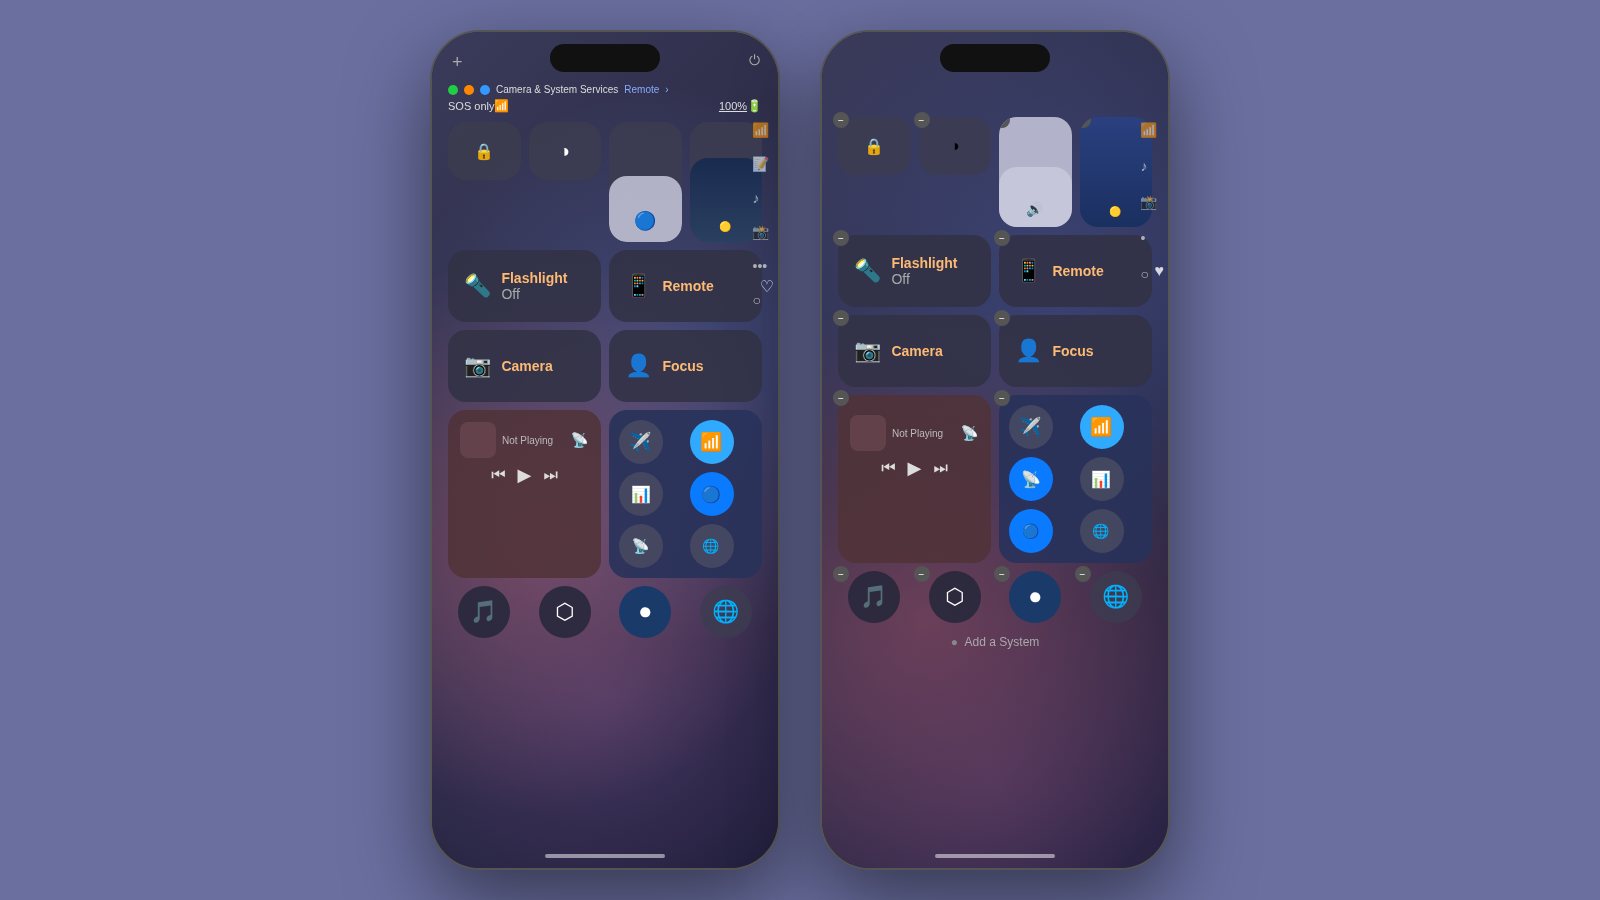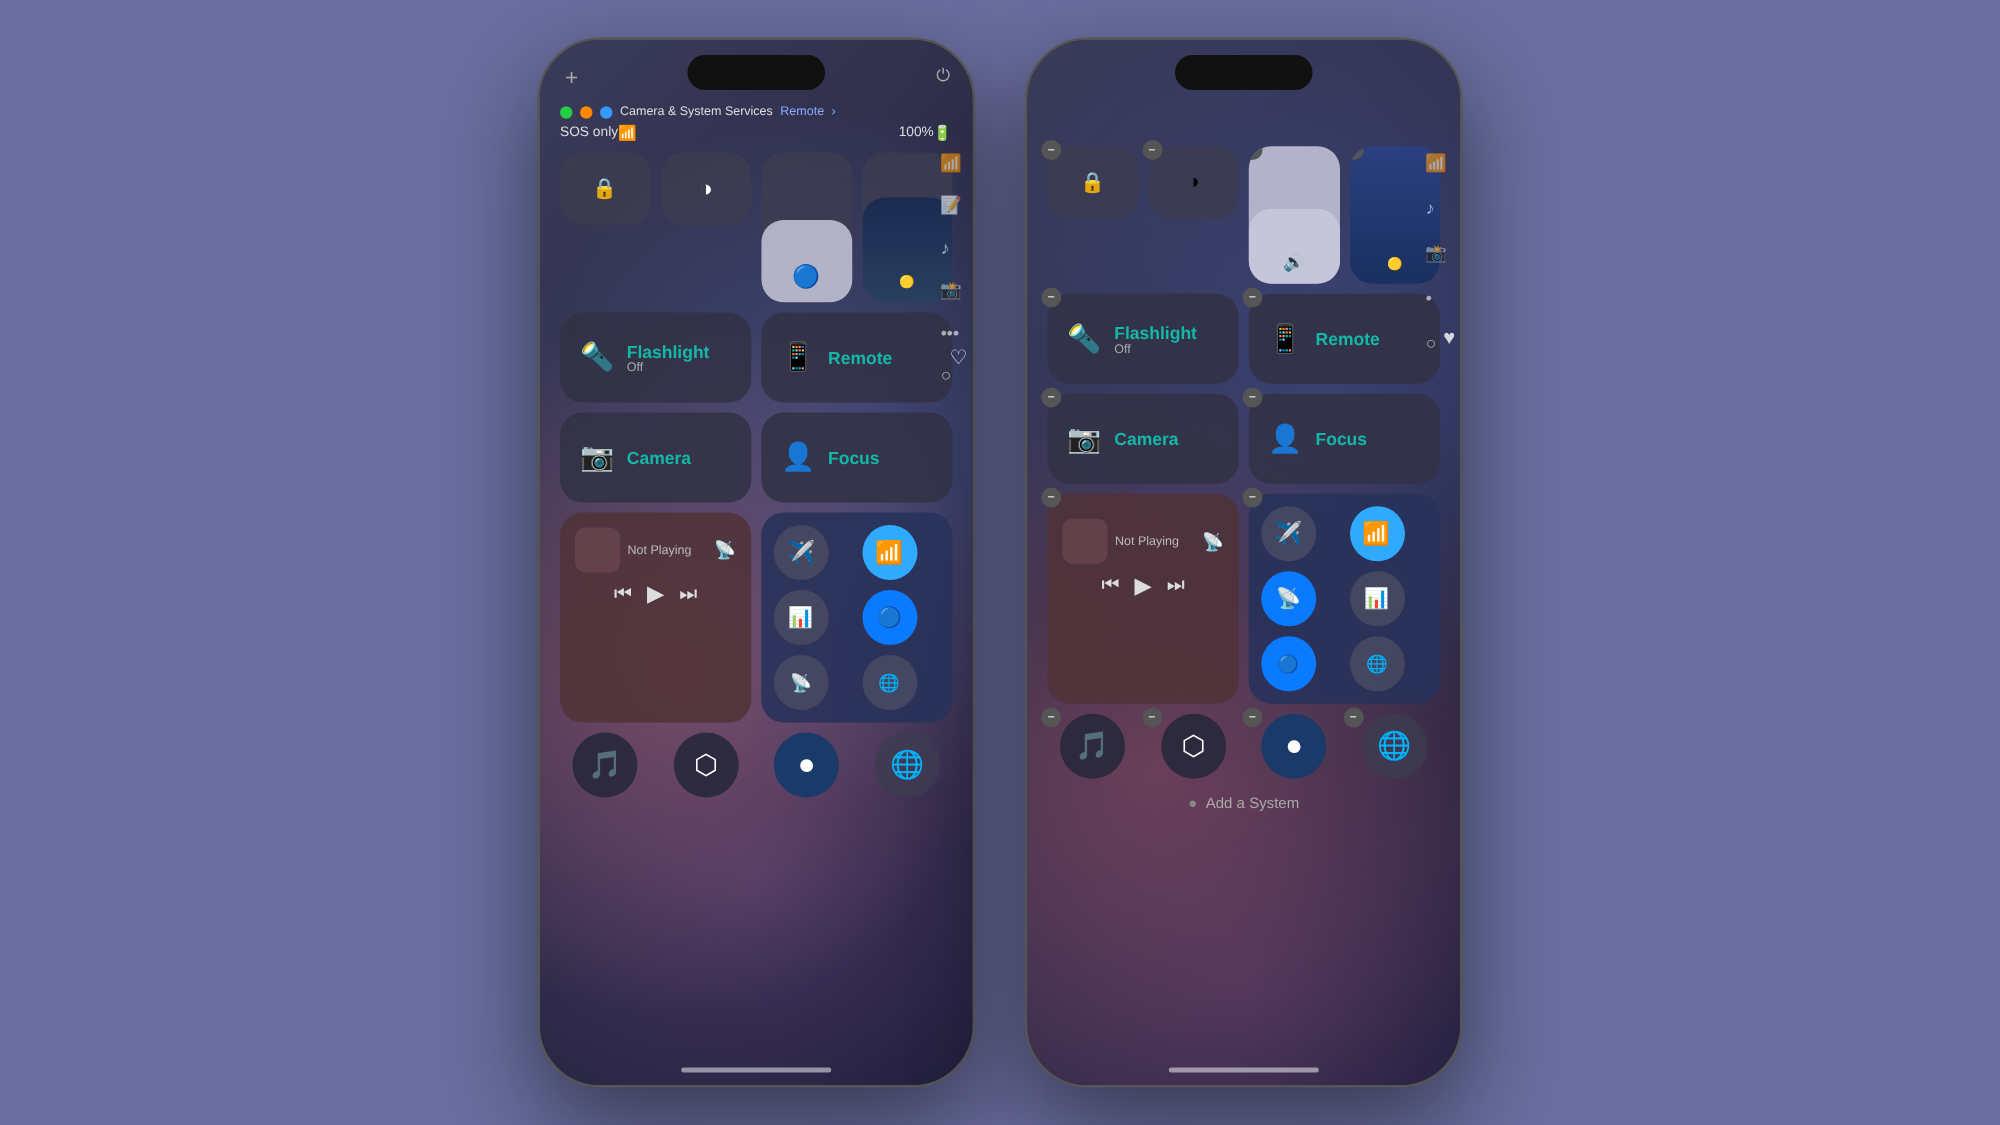--- a/index.html
+++ b/index.html
@@ -198,25 +198,25 @@
     }
 
     .action-text {
       display: flex;
       flex-direction: column;
     }
 
     .action-label {
       font-size: 14px;
       font-weight: 600;
-      color: #14b8a6;
+      color: #fdba74;
     }
 
     .action-sub {
-      font-size: 10px;
+      font-size: 14px;
       color: #aaa;
     }
 
     
     .media-group {
       display: grid;
       grid-template-columns: 1fr 1fr;
       gap: 8px;
       margin-bottom: 8px;
     }
@@ -421,21 +421,21 @@
       <span style="background:#22cc44" class="privacy-dot"></span>
       <span style="background:#ff8800" class="privacy-dot"></span>
       <span style="background:#3399ff" class="privacy-dot"></span>
       <span style="font-size:10px;color:#ddd;">Camera &amp; System Services</span>
       <span style="font-size:10px;color:#88aaff;">Remote</span>
       <span style="font-size:10px;color:#88aaff;">›</span>
     </div>
     <div class="status-row">
       <span style="font-size:11px;color:#ddd;">SOS only</span>
       <span style="font-size:12px;">📶</span>
-      <span style="font-size:11px;color:#ddd;margin-left:auto;">100%</span>
+      <span style="font-size:11px;color:#ddd;margin-left:auto;text-decoration:underline;">100%</span>
       <span style="font-size:12px;">🔋</span>
     </div>
   </div>
 
   <div class="control-center">
 
     <div class="top-controls">
       <div class="ctrl-btn ctrl-btn-small">
         <span class="ctrl-btn-icon" style="color:#ff4444;font-size:16px;">🔒</span>
       </div>

